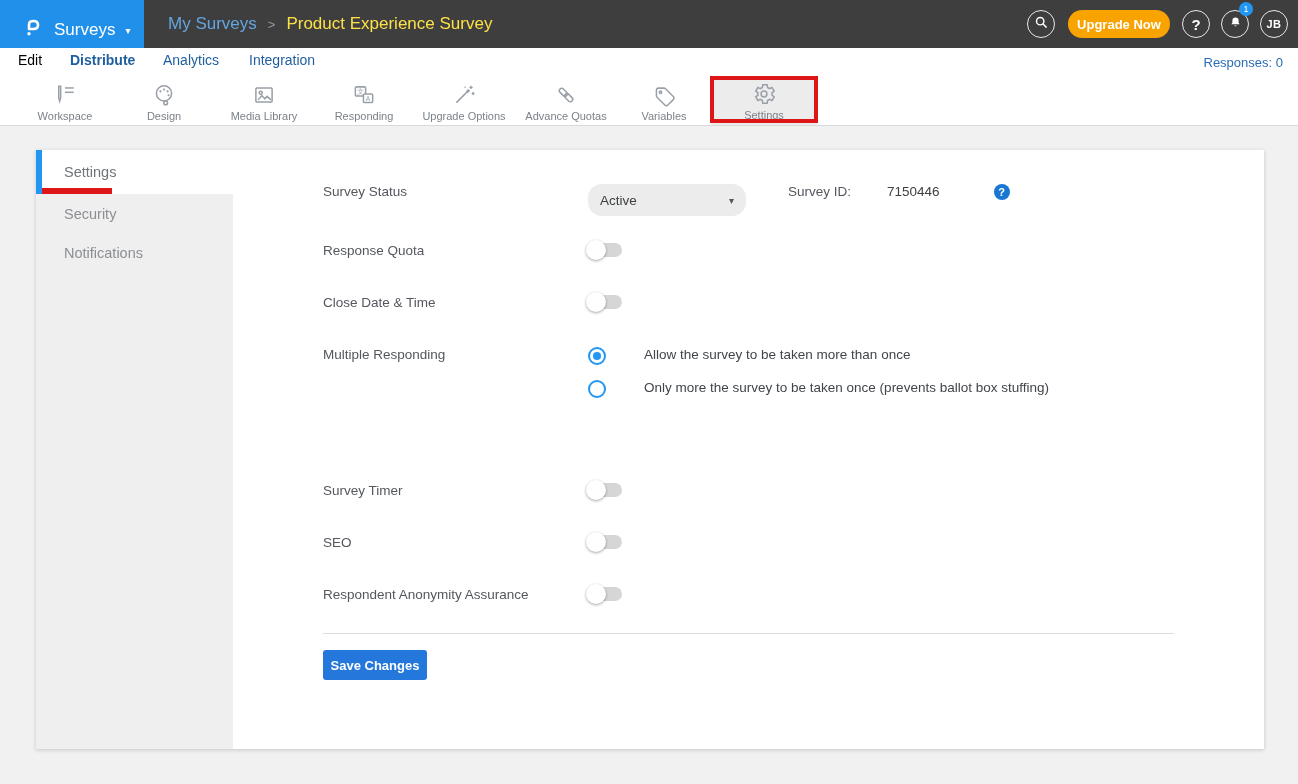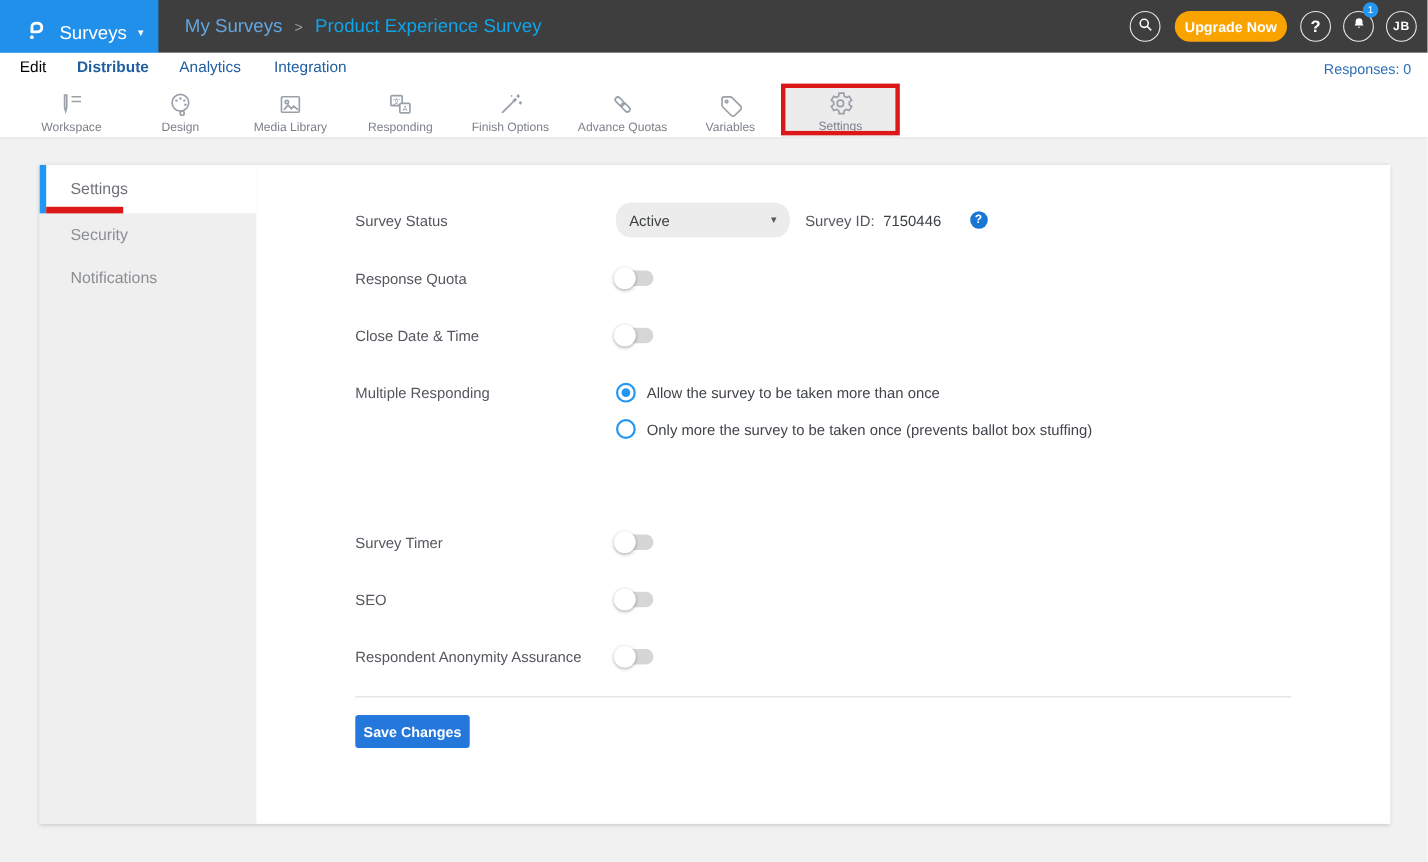--- a/index.html
+++ b/index.html
@@ -8,21 +8,21 @@
 
   
   .topbar { position:absolute; left:0; top:0; width:1298px; height:48px; background:#3e3e3e; }
   .brand { position:absolute; left:0; top:0; width:144px; height:60px; background:#2190ea;
            display:flex; align-items:center; padding-left:22px; gap:8px; cursor:pointer; }
   .brand-label { color:#fff; font-size:17px; }
   .brand-caret { color:#fff; font-size:10px; margin-left:2px; }
   .breadcrumb { position:absolute; left:168px; top:0; height:48px; display:flex; align-items:center; gap:11px; }
   .crumb-parent { color:#64a5e0; font-size:17px; cursor:pointer; }
   .crumb-sep { color:#9b9b9b; font-size:13px; }
-  .crumb-current { color:#0ea5e9; font-size:17px; }
+  .crumb-current { color:#fde047; font-size:17px; }
   .tcircle { position:absolute; top:10px; width:28px; height:28px; border:1.5px solid rgba(255,255,255,.88);
              border-radius:50%; display:flex; align-items:center; justify-content:center; cursor:pointer; }
   .tcircle.search { left:1027px; }
   .tcircle.help   { left:1182px; color:#fff; font-size:15px; font-weight:bold; }
   .tcircle.bell   { left:1221px; }
   .tcircle.avatar { left:1260px; color:#fff; font-size:11px; font-weight:bold; letter-spacing:.5px; }
   .upgrade { position:absolute; left:1068px; top:10px; width:102px; height:28px; background:#f9a300;
              border:none; border-radius:14px; color:#fff; font-size:13px; font-weight:bold;
              font-family:"Liberation Sans",sans-serif; cursor:pointer; }
   .badge { position:absolute; left:1239px; top:2px; width:14px; height:14px; background:#2196f3;
@@ -65,21 +65,21 @@
   .sidebar { position:absolute; left:0; top:0; width:197px; height:599px; background:#efefef; }
   .side-item { position:absolute; left:0; width:197px; display:flex; align-items:center;
                padding-left:28px; font-size:14.5px; color:#8b8e93; cursor:pointer; }
   .side-item.active { top:0; height:44px; background:#fff; color:#707379; }
   .active-bar { position:absolute; left:0; top:0; width:6px; height:44px; background:#2196f3; }
   .annotation-underline { position:absolute; left:6px; top:38px; width:70px; height:6px; background:#dd1717; }
   .side-item.security { top:44px; height:39px; }
   .side-item.notifications { top:83px; height:39px; }
 
   
-  .frow { position:absolute; display:flex; align-items:center; }
+  .frow { position:absolute; display:flex; align-items:flex-start;gap:28px; }
   .flabel { width:237px; font-size:13.5px; color:#54575e; }
   .row0 { left:287px; top:34px; height:32px; }
   .select { width:158px; height:32px; background:#ececec; border-radius:14px; display:flex;
             align-items:center; justify-content:space-between; padding:0 12px; cursor:pointer; }
   .select .sval { font-size:13.5px; color:#3c4043; }
   .select .scaret { font-size:10px; color:#55585e; }
   .sid-label { margin-left:14px; font-size:13.5px; color:#54575e; }
   .sid-value { margin-left:8px; font-size:13.5px; color:#3c4043; }
   .help-icon { margin-left:26px; width:16px; height:16px; border-radius:50%; background:#1976d2;
                color:#fff; font-size:11px; font-weight:bold; display:flex; align-items:center;
@@ -210,21 +210,21 @@
     <div class="tool t4">
       <span>
         <svg width="26" height="26" viewBox="0 0 24 24" fill="none" stroke="#99a0a8" stroke-width="1.5">
           <line x1="5" y1="19" x2="14.5" y2="9.5"></line>
           <line x1="14.5" y1="9.5" x2="16.8" y2="7.2" stroke-width="2.4"></line>
           <path d="M18.5 3.5 v3 M17 5 h3" stroke-width="1.2"></path>
           <path d="M20.4 9.3 v2.6 M19.1 10.6 h2.6" stroke-width="1.2"></path>
           <circle cx="13" cy="4.8" r="0.7" fill="#99a0a8" stroke="none"></circle>
         </svg>
       </span>
-      <span class="tlabel">Finish Options</span>
+      <span class="tlabel">Upgrade Options</span>
     </div>
 
     <div class="tool t5">
       <span>
         <svg width="26" height="26" viewBox="0 0 24 24" fill="none" stroke="#99a0a8" stroke-width="1.4">
           <g transform="rotate(45 12 12)">
             <rect x="4.2" y="9.8" width="8.6" height="4.4" rx="2.2"></rect>
             <rect x="11.2" y="9.8" width="8.6" height="4.4" rx="2.2"></rect>
           </g>
         </svg>

